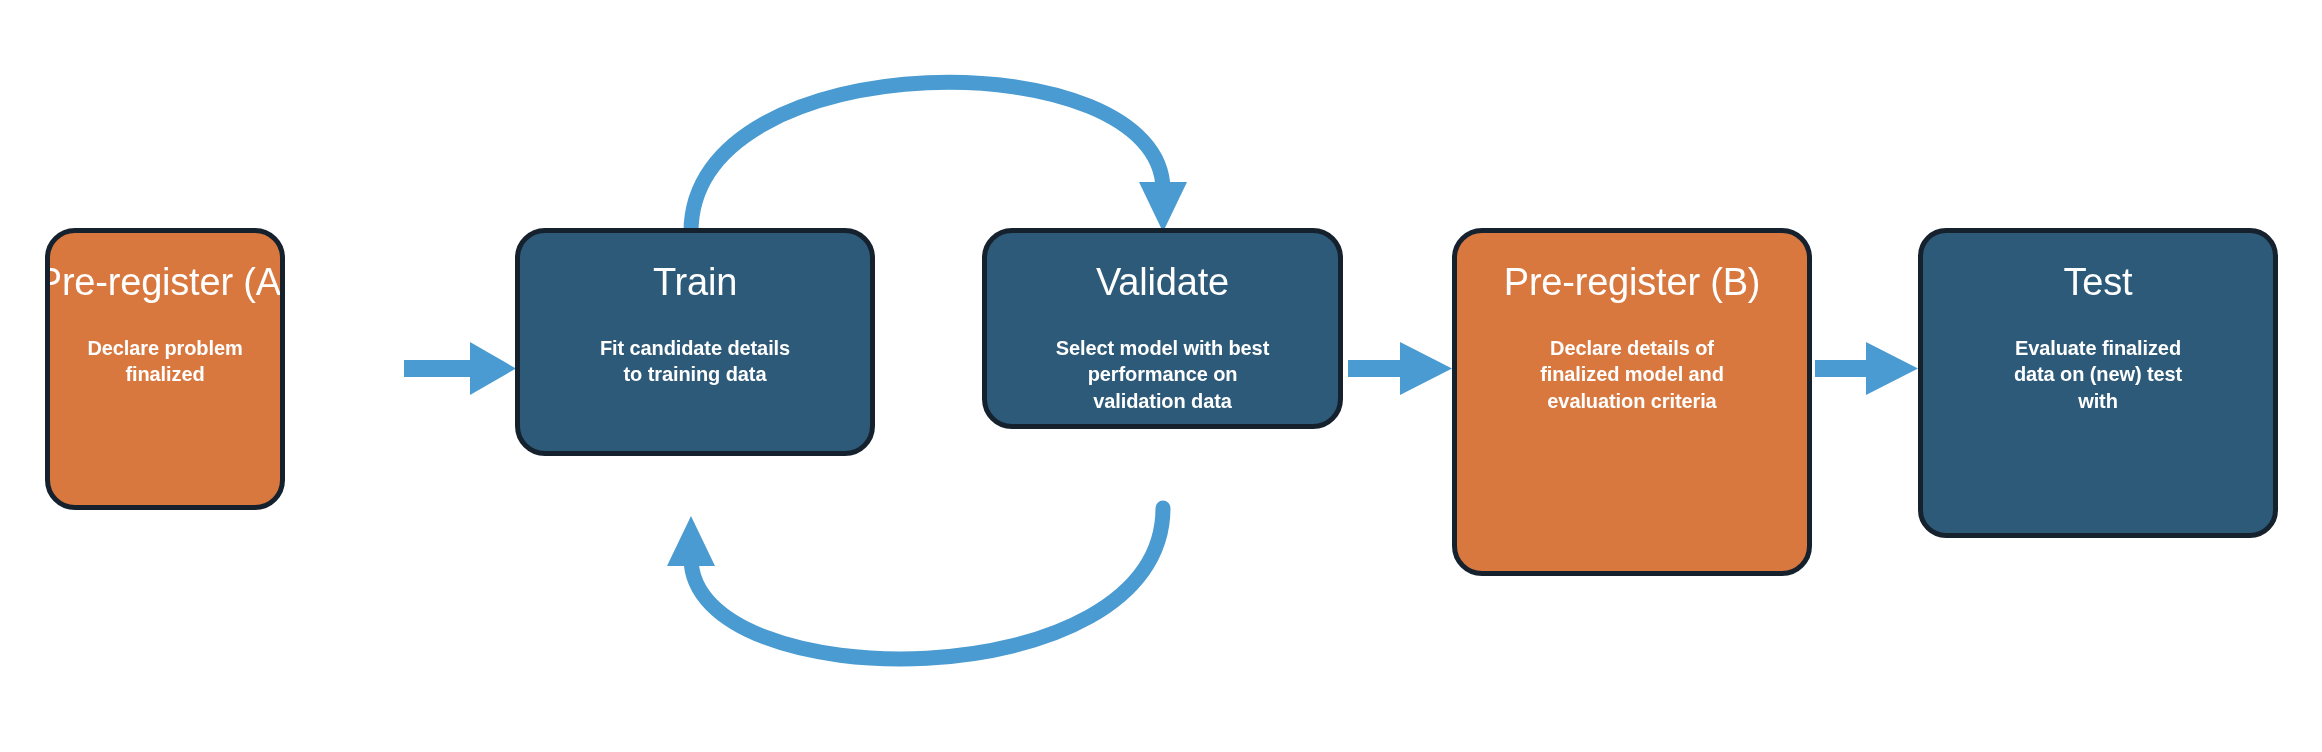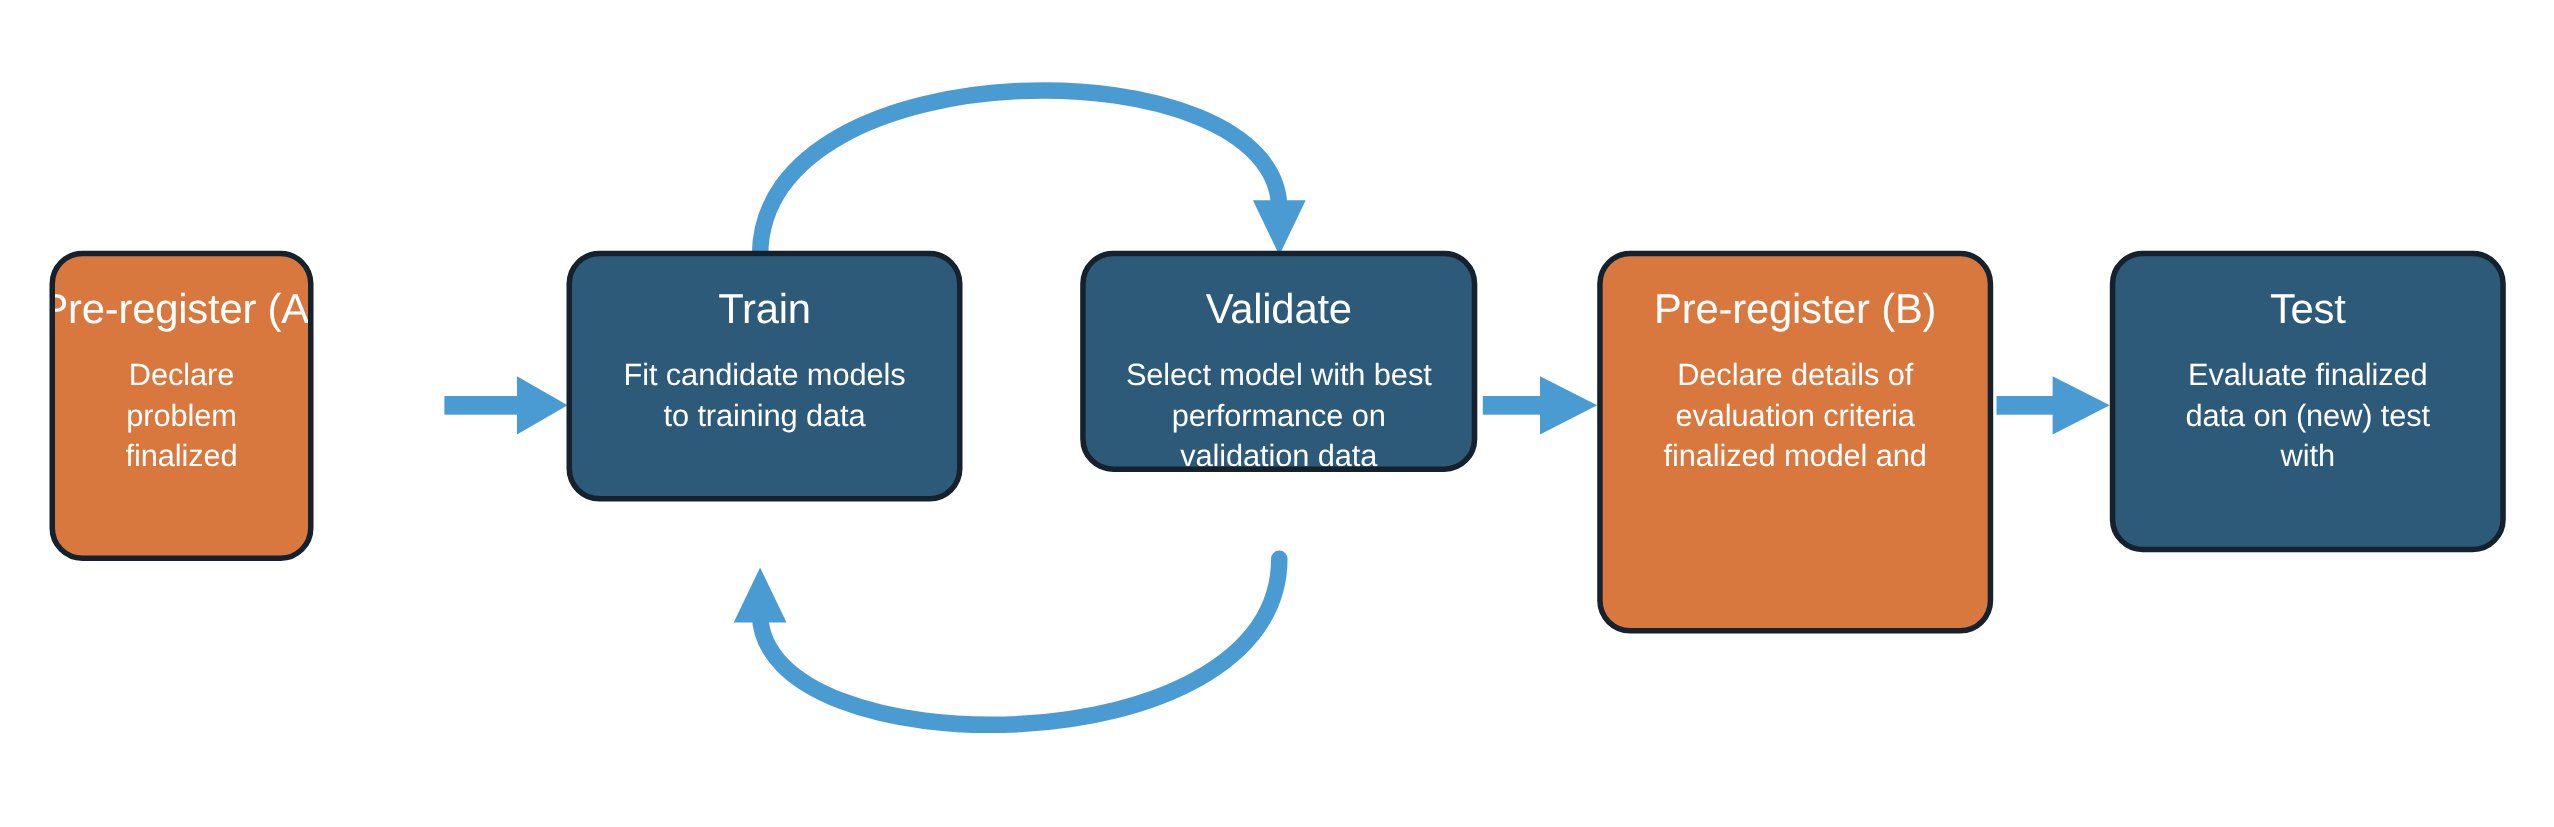--- a/index.html
+++ b/index.html
@@ -52,25 +52,25 @@
     font-size: 38px;
     font-weight: 400;
     line-height: 1.05;
     letter-spacing: -0.2px;
     margin-top: 30px;
     padding: 0 10px;
     white-space: nowrap;
   }
 
   .box-desc {
-    font-size: 28px;
-    font-weight: 400;
+    font-size: 20px;
+    font-weight: 700;
     line-height: 1.32;
     letter-spacing: -0.1px;
-    margin-top: 20px;
+    margin-top: 32px;
     padding: 0 22px;
     max-width: 330px;
   }
 
   
   .box-body {
     flex: 1;
     display: flex;
     flex-direction: column;
     justify-content: flex-start;
@@ -118,21 +118,21 @@
         <div>Declare problem</div>
         <div>finalized</div>
       </div>
     </div>
   </div>
 
   <div class="process-box blue" style="left:515px; top:228px; width:360px; height:228px;">
     <div class="box-body">
       <div class="box-title">Train</div>
       <div class="box-desc">
-        <div>Fit candidate models</div>
+        <div>Fit candidate details</div>
         <div>to training data</div>
       </div>
     </div>
   </div>
 
   <div class="process-box blue" style="left:982px; top:228px; width:361px; height:201px;">
     <div class="box-body">
       <div class="box-title">Validate</div>
       <div class="box-desc">
         <div>Select model with best</div>
@@ -140,27 +140,27 @@
         <div>validation data</div>
       </div>
     </div>
   </div>
 
   <div class="process-box orange" style="left:1452px; top:228px; width:360px; height:348px;">
     <div class="box-body">
       <div class="box-title">Pre-register (B)</div>
       <div class="box-desc">
         <div>Declare details of</div>
+        <div>finalized model and</div>
         <div>evaluation criteria</div>
-        <div>finalized model and</div>
       </div>
     </div>
   </div>
 
-  <div class="process-box blue" style="left:1918px; top:228px; width:360px; height:274px;">
+  <div class="process-box blue" style="left:1918px; top:228px; width:360px; height:310px;border-radius:28px;">
     <div class="box-body">
       <div class="box-title">Test</div>
       <div class="box-desc">
         <div>Evaluate finalized</div>
         <div>data on (new) test</div>
         <div>with</div>
       </div>
     </div>
   </div>
 

